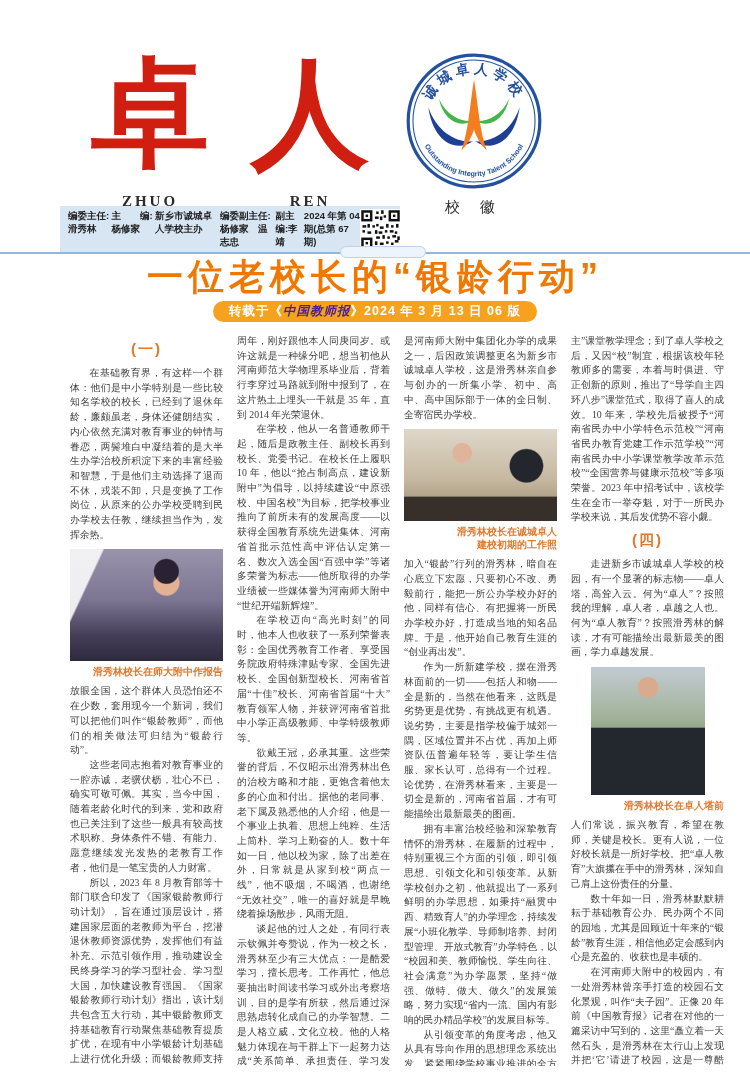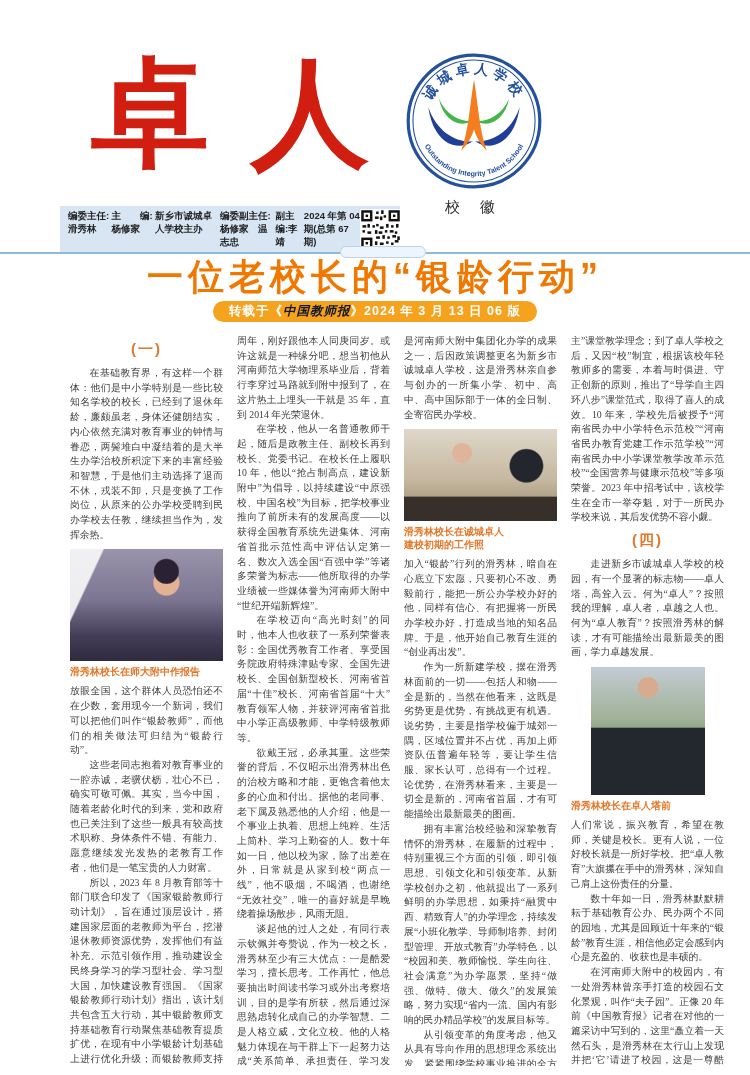--- a/index.html
+++ b/index.html
@@ -37,32 +37,32 @@
   .divider{ position:absolute; left:0; top:252px; width:750px; height:2px; background:#8fb8dd; }
   .divider-tab{ position:absolute; left:340px; top:246px; width:86px; height:12px;
     background:#eef4fb; border:1px solid #bcd3ea; border-radius:6px; }
   
   .headline-area{ position:absolute; left:0; top:256px; width:750px; height:74px; text-align:center; }
   .headline{ font-family:"Liberation Sans","DejaVu Sans",sans-serif; font-weight:bold;
     font-size:36px; line-height:42px; color:#f07800; letter-spacing:5px; }
   .subhead-pill{ display:inline-block; margin-top:3px; background:#f5a31f; color:#ffffff;
     border-radius:12px; padding:2px 16px; font-size:12.5px; font-weight:bold;
     font-family:"Liberation Sans","DejaVu Sans",sans-serif; letter-spacing:1px; }
-  .press-name{ color:#0f172a; font-style:italic; }
+  .press-name{ color:#4c1d95; font-style:italic; }
   
   .article{ position:absolute; left:70px; top:334px; width:656px; height:732px;
     display:flex; gap:14px; overflow:hidden; }
   .col{ width:153px; flex:0 0 153px; overflow:hidden; }
   .sec-h{ text-align:center; color:#e1782a; font-weight:bold; font-size:15px;
     letter-spacing:2px; margin:6px 0 7px 0;
     font-family:"Liberation Sans","DejaVu Sans",sans-serif; }
   .para{ font-size:9.8px; line-height:14.7px; text-align:justify; text-indent:2em;
     color:#3d3d3d; }
   .para.cont{ text-indent:0; }
-  .photo{ margin:7px 0 6px 0; text-align:left; }
+  .photo{ margin:7px 0 6px 0; text-align:right; }
   .photo-img{ width:100%; height:110px; }
   .photo-cap{ margin-top:4px; color:#e1782a; font-weight:bold; font-size:10px;
     line-height:13px; white-space:pre-line;
     font-family:"Liberation Sans","DejaVu Sans",sans-serif; }
   .p1-img{ height:112px;
     background:
       radial-gradient(circle at 63% 20%, #2a2232 0 9%, rgba(0,0,0,0) 10%),
       radial-gradient(circle at 63% 30%, #e3b295 0 10%, rgba(0,0,0,0) 11%),
       linear-gradient(115deg, rgba(250,250,250,.9) 0 16%, rgba(250,250,250,0) 17%),
       linear-gradient(180deg,#9a93ab 0%,#7d7693 45%,#433d57 78%,#2e2a3e 100%); }
@@ -78,20 +78,24 @@
       linear-gradient(0deg,#23282e 0 52%, rgba(0,0,0,0) 53%),
       linear-gradient(180deg,#c3cbd3 0%,#9fb095 42%,#55724c 75%,#394f35 100%); }
 </style>
 </head>
 <body>
 
 <div class="masthead">
   <div class="paper-title">
     <div class="title-char">卓</div>
     <div class="title-char">人</div>
+  </div>
+  <div class="pinyin-row">
+    <div class="pinyin">ZHUO</div>
+    <div class="pinyin">REN</div>
   </div>
 
   <div class="logo-wrap">
     <svg width="138" height="138" viewBox="0 0 130 130">
       <circle cx="65" cy="65" r="62" fill="#ffffff" stroke="#23519e" stroke-width="3"></circle>
       <circle cx="65" cy="65" r="57.5" fill="none" stroke="#23519e" stroke-width="1"></circle>
       <path id="arcT" d="M 20,65 A 45,45 0 0 1 110,65" fill="none"></path>
       <path id="arcB" d="M 13,65 A 52,52 0 0 0 117,65" fill="none"></path>
       <text font-size="13" font-weight="bold" fill="#23519e" font-family="'Liberation Sans',sans-serif">
         <textPath href="#arcT" startOffset="50%" text-anchor="middle" letter-spacing="4">诚城卓人学校</textPath>

